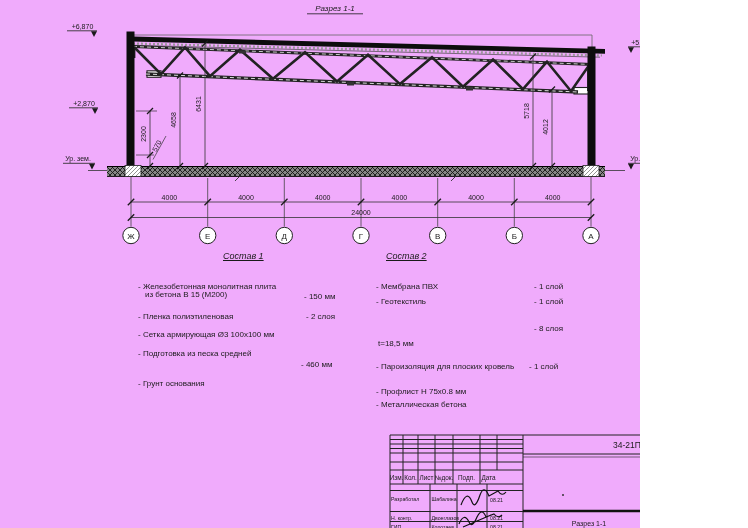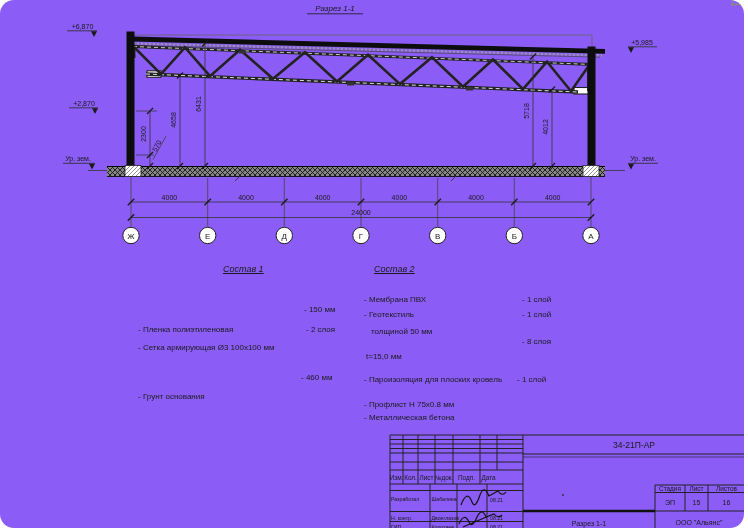--- a/index.html
+++ b/index.html
@@ -1,29 +1,29 @@
 <!DOCTYPE html>
 <html><head>
 <meta charset="utf-8">
 <style>
   html,body{margin:0;padding:0;background:#fff;}
-  .sheet{position:relative;width:744px;height:528px;background:#8b5cf6;overflow:hidden;
-         font-family:"Liberation Sans",sans-serif;color:#1a1a1a;border-radius:14px;}
+  .sheet{position:relative;width:640px;height:528px;background:#f0abfc;overflow:hidden;
+         font-family:"Liberation Sans",sans-serif;color:#1a1a1a;}
   svg{position:absolute;left:0;top:0;}
   svg text{fill:#1a1a1a;font-family:"Liberation Sans",sans-serif;}
   .t7{font-size:7px;}
   .t8{font-size:8px;}
   .ti{font-style:italic;}
   .tb6{font-size:6.4px;}
   .tb5{font-size:5.2px;}
   .tb7{font-size:7px;}
   .tb8{font-size:8.5px;}
   .mid{text-anchor:middle;}
   
-  .sostav{position:absolute;font-size:8px;line-height:8.4px;margin-top:13px;}
+  .sostav{position:absolute;font-size:8px;line-height:8.4px;}
   .sostav .hdr{font-style:italic;font-size:9px;text-decoration:underline;display:inline-block;}
   .s-row{position:absolute;left:0;width:220px;}
   .s-l2{padding-left:7px;}
   .s-val{position:absolute;white-space:nowrap;}
 </style>
 </head>
 <body>
 
 <div class="sheet">
 
@@ -267,53 +267,55 @@
     <text class="tb7 mid" x="726.5" y="504.5">16</text>
 
     <text class="tb7 mid" x="589" y="525.5">Разрез 1-1</text>
     <text class="tb7 mid" x="699" y="524.5">ООО "Альянс"</text>
   </g>
 </svg>
 
 <div class="sostav" style="left:138px;top:252px;width:215px;">
   <div style="padding-left:85px;"><span class="hdr">Состав 1</span></div>
   <div class="s-row" style="top:31px">
+    <div>- Железобетонная  монолитная плита</div>
+        <div class="s-l2">из бетона В 15 (М200)</div>
     <div class="s-val" style="left:166px;top:10px">- 150 мм</div>
   </div>
   <div class="s-row" style="top:61px">
     <div>- Пленка полиэтиленовая</div>
     <div class="s-val" style="left:168px;top:0">- 2 слоя</div>
   </div>
   <div class="s-row" style="top:79px">
     <div>- Сетка армирующая Ø3 100х100 мм</div>
   </div>
   <div class="s-row" style="top:98px">
+    <div>- Подготовка из песка средней</div>
     <div class="s-val" style="left:163px;top:11px">- 460 мм</div>
   </div>
   <div class="s-row" style="top:128px">
     <div>- Грунт основания</div>
   </div>
 </div>
 
-<div class="sostav" style="left:364px;top:252px;width:210px;">
+<div class="sostav" style="left:376px;top:252px;width:210px;">
   <div style="padding-left:10px;"><span class="hdr">Состав 2</span></div>
   <div class="s-row" style="top:31px">
     <div>- Мембрана ПВХ</div>
     <div class="s-val" style="left:158px;top:0">- 1 слой</div>
   </div>
   <div class="s-row" style="top:46px">
     <div>- Геотекстиль</div>
     <div class="s-val" style="left:158px;top:0">- 1 слой</div>
   </div>
   <div class="s-row" style="top:63px">
-        <div class="s-l2">толщиной 50 мм</div>
     <div class="s-val" style="left:158px;top:10px">- 8 слоя</div>
   </div>
   <div class="s-row" style="top:88px">
-        <div class="s-l2" style="padding-left:2px">t=15,0 мм</div>
+        <div class="s-l2" style="padding-left:2px">t=18,5 мм</div>
   </div>
   <div class="s-row" style="top:111px">
     <div>- Пароизоляция для плоских кровель</div>
     <div class="s-val" style="left:153px;top:0">- 1 слой</div>
   </div>
   <div class="s-row" style="top:136px">
     <div>- Профлист Н 75х0.8 мм</div>
   </div>
   <div class="s-row" style="top:149px">
     <div>- Металлическая бетона</div>

